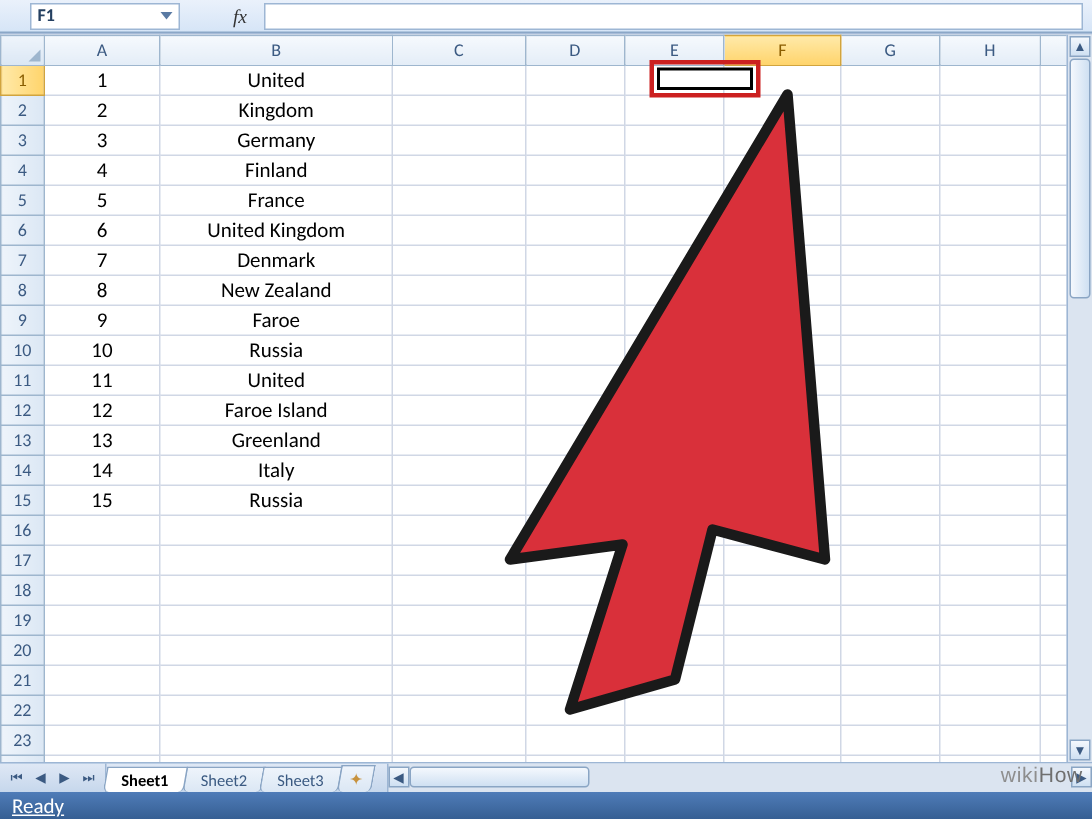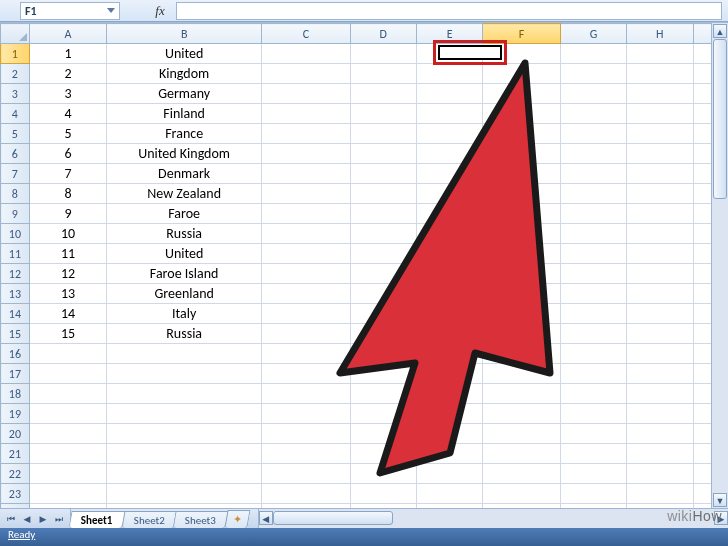--- a/index.html
+++ b/index.html
@@ -47,21 +47,21 @@
   .tab span { display:inline-block; transform: skewX(10deg); }
   .tab.active { background: #fff; color: #000; font-weight: bold; z-index: 2; position: relative; }
   .tab.new { padding: 2px 6px; }
   .hscroll { flex: 1; margin-left: 8px; background: #dbe4f0; border-left: 1px solid #9db6d4; position: relative; }
   .hscroll .thumb { position: absolute; left: 14px; top: 2px; height: 14px; width: 120px; background: linear-gradient(#f4f8fd,#cfe0f2); border: 1px solid #8aa5c4; border-radius: 3px; }
   .hscroll .arrow { position: absolute; top: 2px; width: 14px; height: 14px; background: linear-gradient(#f4f8fd,#cfe0f2); border: 1px solid #8aa5c4; display:flex; align-items:center; justify-content:center; font-size:9px; color:#3b5a82; }
   .hscroll .arrow.left { left: 0; }
   .hscroll .arrow.right { right: 0; }
 
   
-  .status-bar { height: 18px; background: linear-gradient(#4f7cb8,#365f93); color: #fff; font-size: 11px; display: flex; align-items: flex-start; padding: 0 8px; text-decoration: underline; }
+  .status-bar { height: 18px; background: linear-gradient(#4f7cb8,#365f93); color: #fff; font-size: 14px; display: flex; align-items: flex-end; padding: 0 8px; text-decoration: underline; }
 
   
   .vscroll { position: absolute; right: 0; top: 0; bottom: 0; width: 17px; background: #dbe4f0; border-left: 1px solid #9db6d4; }
   .vscroll .arrow { position: absolute; left: 1px; width: 14px; height: 14px; background: linear-gradient(#f4f8fd,#cfe0f2); border: 1px solid #8aa5c4; display:flex; align-items:center; justify-content:center; font-size:9px; color:#3b5a82; }
   .vscroll .arrow.up { top: 1px; }
   .vscroll .arrow.down { bottom: 1px; }
   .vscroll .thumb { position: absolute; left: 1px; top: 16px; width: 14px; height: 160px; background: linear-gradient(to right,#f4f8fd,#cfe0f2); border: 1px solid #8aa5c4; border-radius: 3px; }
 
   
   .watermark { position: absolute; right: 6px; bottom: 22px; font-size: 14px; color: #8e8e8e; font-family: Arial, sans-serif; letter-spacing: 0.5px; pointer-events: none; }

